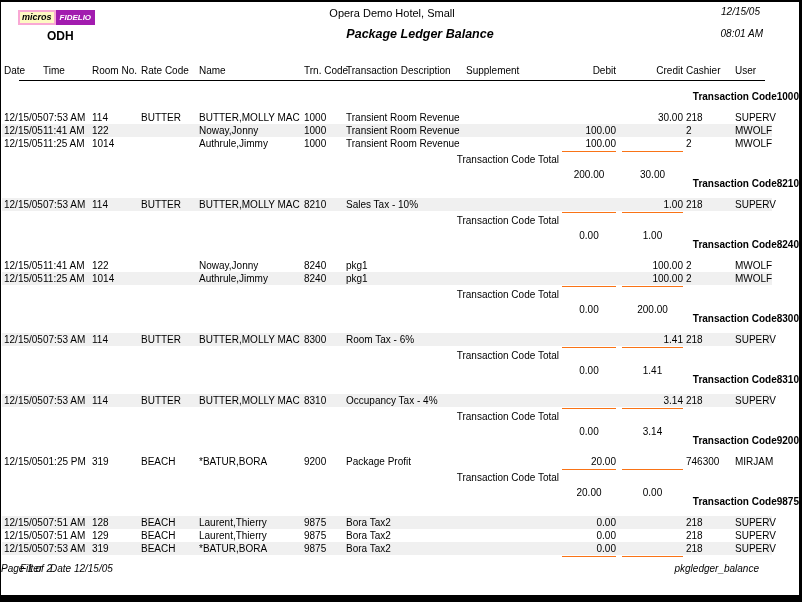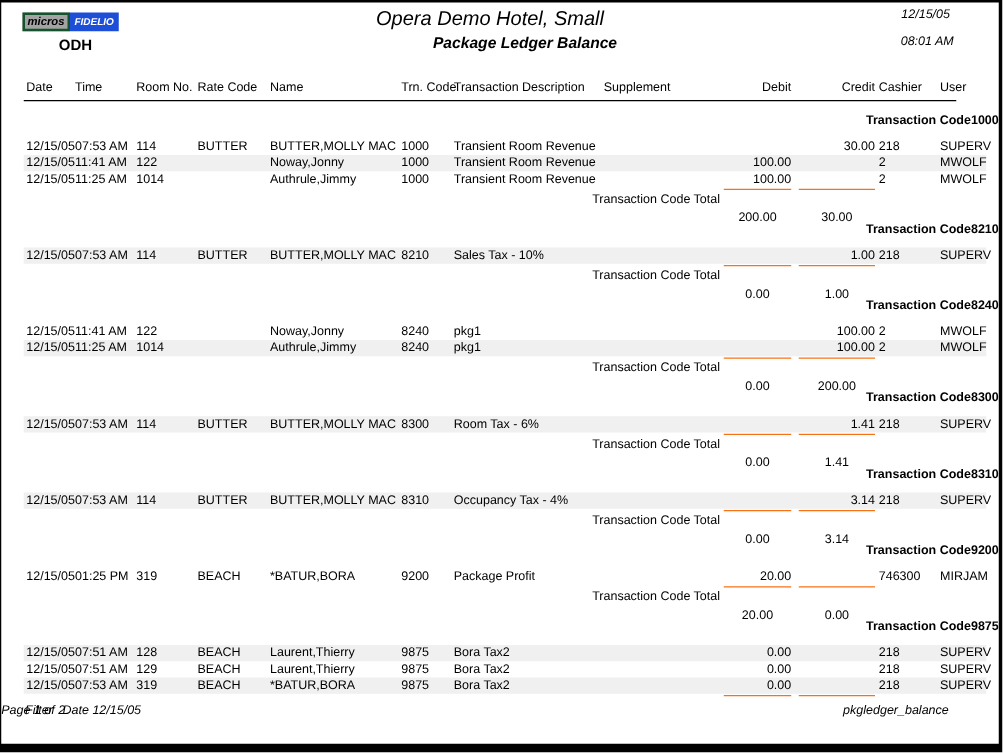--- a/index.html
+++ b/index.html
@@ -7,35 +7,35 @@
   .page {
     width:802px; height:602px; position:relative; background:#fff; overflow:hidden;
     border-top:2px solid #000; border-left:1px solid #000;
     border-right:3px solid #000; border-bottom:7px solid #000;
     font-family:"Liberation Sans","DejaVu Sans",sans-serif; font-size:10px; color:#000;
   }
   
   .report-header { position:relative; height:62px; }
   .logo { position:absolute; left:17px; top:8px; display:flex; align-items:stretch; height:15px; }
   .logo .micros {
-    border:2px solid #14532d; background:#a3a3a3; color:#000;
+    border:2px solid #f9a8d4; background:#fef9c3; color:#000;
     font-weight:bold; font-style:italic; font-size:9px; line-height:11px; padding:0 2px;
   }
   .logo .fidelio {
-    background:#1d4ed8; color:#fff;
+    background:#a21caf; color:#fff;
     font-weight:bold; font-style:italic; font-size:8px; line-height:15px; padding:0 4px;
   }
   .property-code { position:absolute; left:46px; top:27px; font-weight:bold; font-size:12px; }
-  .hotel-name { position:absolute; left:0; right:16px; top:5px; text-align:center; font-style:italic; font-size:16px; }
+  .hotel-name { position:absolute; left:0; right:16px; top:5px; text-align:center; font-size:11px; }
   .report-title { position:absolute; left:0; right:0; top:25px; text-align:center; font-style:italic; font-weight:bold; font-size:12.5px;padding-left:40px; }
   .print-date { position:absolute; right:39px; top:4px; font-style:italic; }
   .print-time { position:absolute; right:36px; top:26px; font-style:italic; }
   
   .grid {
-    display:grid; width:770px; margin-left:18px;
+    display:grid; width:770px; margin-left:1px;
     grid-template-columns:39px 49px 49px 58px 105px 42px 120px 98px 55px 67px 33px 55px;
   }
   .cell { height:13px; line-height:13px; white-space:nowrap; padding-left:2px; }
   .c-debit,.c-credit { text-align:right; padding-right:1px; padding-left:0; }
   .c-user { padding-left:18px; }
   .colheads .cell { height:14px; line-height:14px; }
   .headrule { width:746px; margin:2px 0 0 18px; border:0; border-top:1px solid #000; }
   
   .section-title { padding:10px 0 8px 20px; font-weight:bold; line-height:12px;text-align:right; }
   .st-label { display:inline-block; width:93px; }

